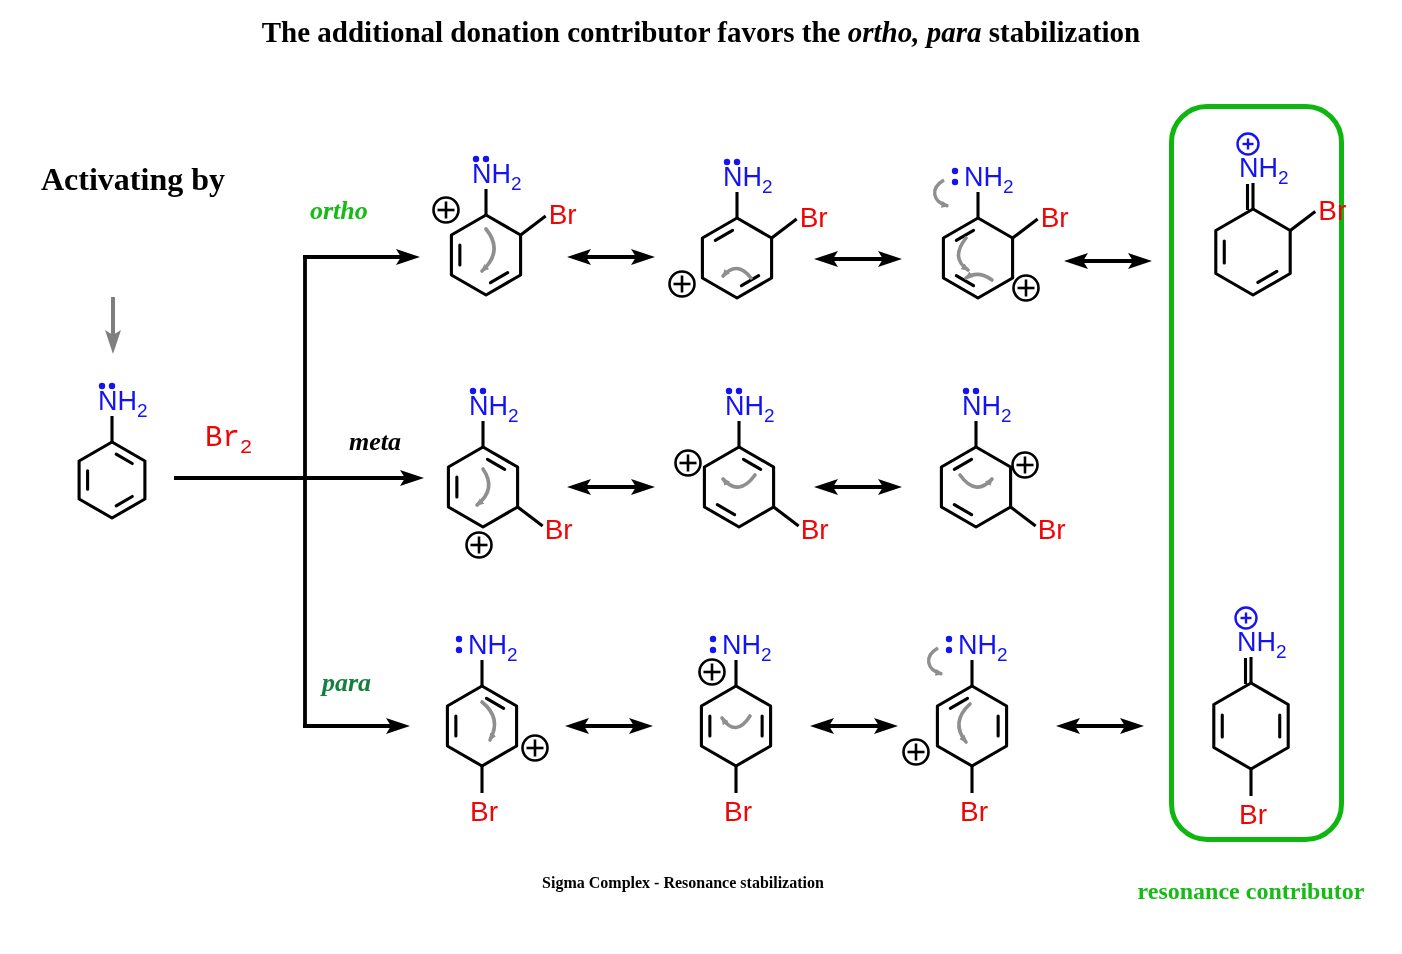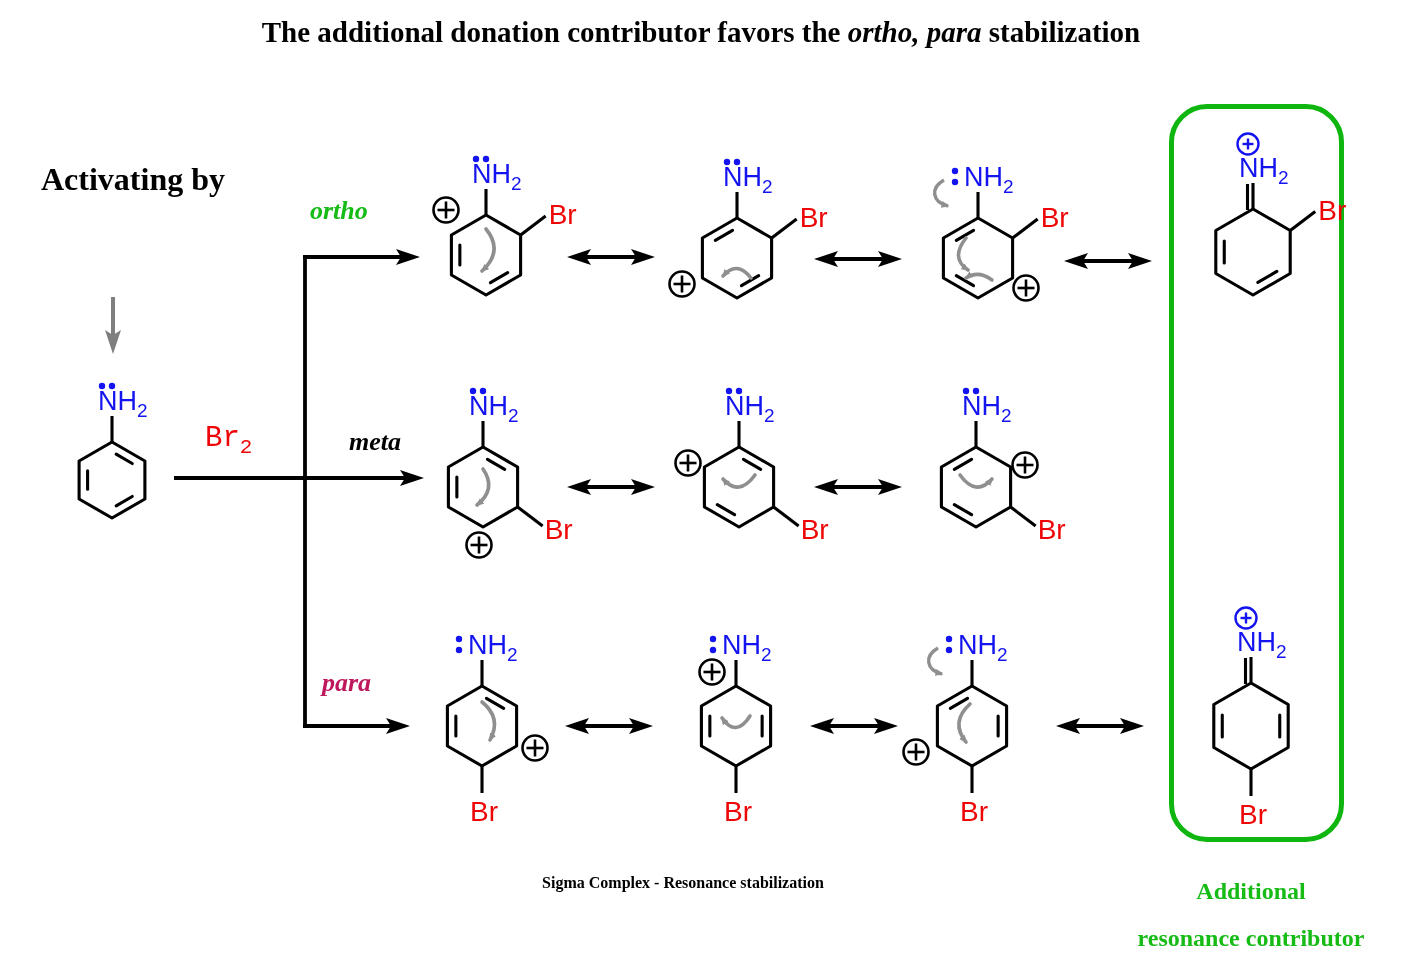--- a/index.html
+++ b/index.html
@@ -6,21 +6,21 @@
   .canvas{position:relative;width:1402px;height:954px;background:#fff;overflow:hidden;
           font-family:"Liberation Serif",serif;}
   .title{position:absolute;top:16px;left:0;width:100%;text-align:center;
          font-size:29px;font-weight:bold;color:#000;}
   .title i{font-style:italic;}
   .activating{position:absolute;left:0;top:160px;width:266px;text-align:center;
           font-size:32px;font-weight:bold;line-height:38px;color:#000;}
   .branch-label{position:absolute;font-size:26px;font-weight:bold;font-style:italic;}
   .lbl-ortho{left:310px;top:196px;color:#16bb16;}
   .lbl-meta{left:318px;top:427px;color:#000;margin-left:31px;}
-  .lbl-para{left:322px;top:668px;color:#be185d;}
+  .lbl-para{left:322px;top:668px;color:#15803d;}
   .reagent{position:absolute;left:205px;top:422px;font-family:Liberation Mono, monospace;
            font-size:29px;color:#ee0505;text-align:center;}
   .reagent sub{font-size:21px;}
   .contrib-box{position:absolute;left:1169px;top:104px;width:175px;height:738px;
            border:5px solid #10b610;border-radius:38px;box-sizing:border-box;}
   .sigma{position:absolute;left:283px;top:874px;width:800px;text-align:center;
            font-size:16px;font-weight:bold;color:#000;}
   .additional{position:absolute;left:1103px;top:868px;width:296px;text-align:center;
            font-size:24px;font-weight:bold;line-height:47px;color:#16bb16;}
   svg.struct{position:absolute;overflow:visible;}
@@ -41,21 +41,20 @@
 
   <div class="branch-label lbl-ortho">ortho</div>
   <div class="branch-label lbl-meta">meta</div>
   <div class="branch-label lbl-para">para</div>
 
   <div class="contrib-box"></div>
 
   <div class="sigma">Sigma Complex - Resonance stabilization</div>
 
   <div class="additional">
-    <div>Additional</div>
     <div>resonance contributor</div>
   </div>
 
 <svg class="struct" width="220" height="252" style="left:2px;top:352px;">
       <defs>
         <marker id="gh0" markerWidth="9" markerHeight="8" refX="6.5" refY="3.5" orient="auto" markerUnits="userSpaceOnUse">
           <path d="M0,0 L8,3.5 L0,7 Z" fill="#8f8f8f"></path>
         </marker>
       </defs>
       <g transform="translate(110,128)">

